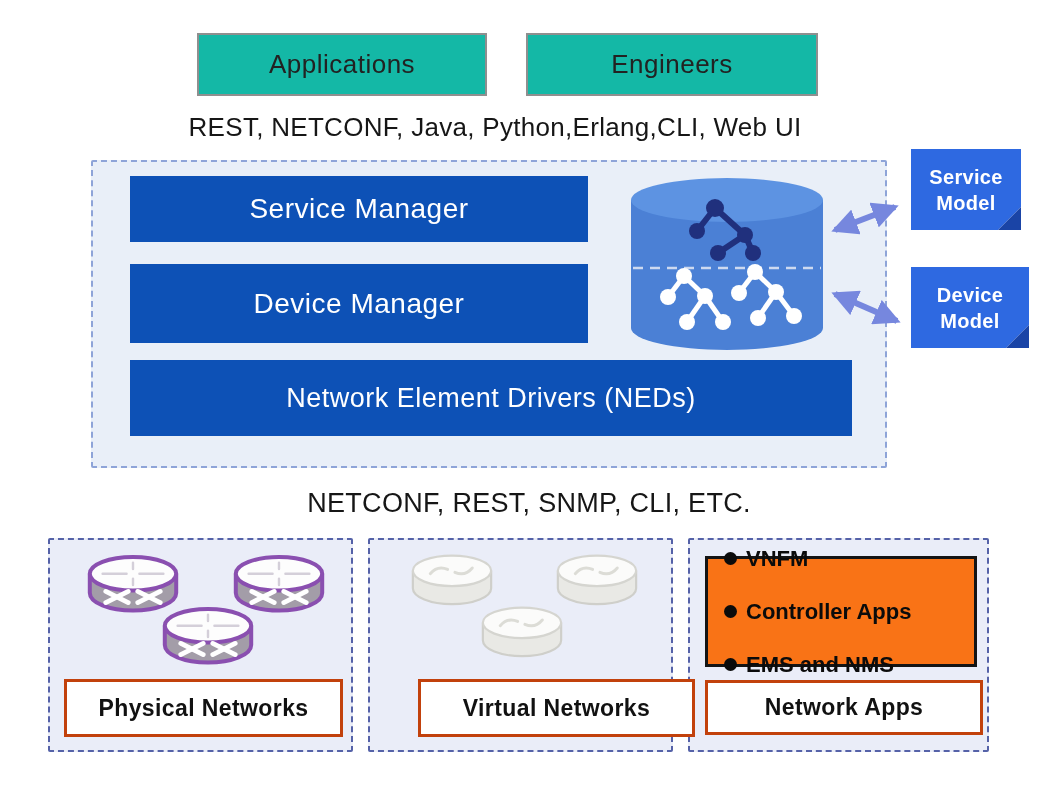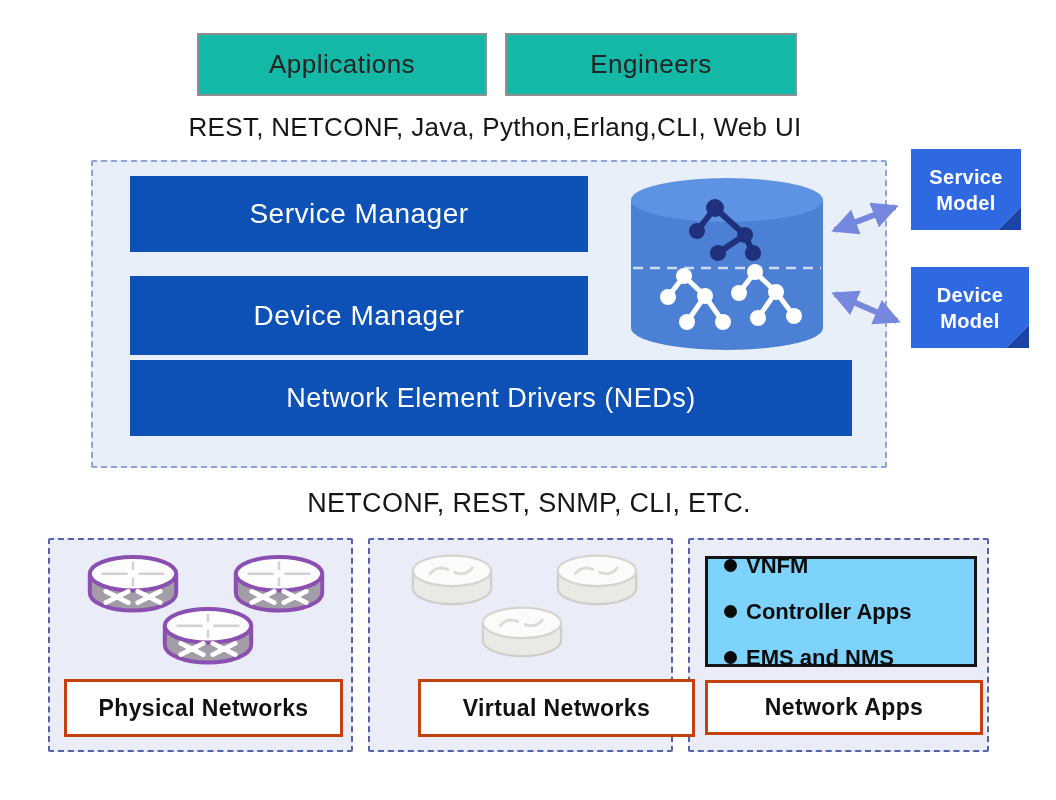--- a/index.html
+++ b/index.html
@@ -48,53 +48,53 @@
   .net-zone{
     position:absolute;top:538px;height:210px;background:#eaedf8;
     border:2px dashed #5562a8;border-radius:2px;
   }
   .zone-label{
     position:absolute;background:#ffffff;border:3px solid #c2410c;
     display:flex;align-items:center;justify-content:center;
     font-size:23px;font-weight:600;color:#111;letter-spacing:.4px;
   }
   .apps-list{
-    position:absolute;background:#7dd3fc;border:3px solid #141414;
-    display:flex;flex-direction:column;justify-content:center;gap:20px;
+    position:absolute;background:#f97316;border:3px solid #141414;
+    display:flex;flex-direction:column;justify-content:center;gap:27px;
     padding-left:16px;box-sizing:border-box;
   }
   .apps-item{display:flex;align-items:center;gap:9px;font-size:22px;font-weight:600;color:#0b0b0b;}
   .bullet-dot{width:13px;height:13px;border-radius:50%;background:#0b0b0b;flex:0 0 auto;}
 </style>
 </head>
 <body>
 
 <svg width="0" height="0" style="position:absolute">
   <defs>
     <marker id="ah" viewBox="0 0 10 10" refX="8.5" refY="5" markerWidth="4.4" markerHeight="4.4" orient="auto-start-reverse">
       <path d="M0,0 L10,5 L0,10 z" fill="#7687de"></path>
     </marker>
   </defs>
 </svg>
 
 <div class="abs actor-box" style="left:197px;top:33px;width:286px;height:59px;">
   <span>Applications</span>
 </div>
-<div class="abs actor-box" style="left:505px;top:33px;width:288px;height:59px;">
+<div class="abs actor-box" style="left:526px;top:33px;width:288px;height:59px;">
   <span>Engineers</span>
 </div>
 
 <div class="abs protocol-line" style="left:95px;top:112px;width:800px;">REST, NETCONF, Java, Python,Erlang,CLI, Web UI</div>
 
 <div class="abs platform" style="left:91px;top:160px;width:792px;height:304px;"></div>
 
-<div class="layer-box" style="left:130px;top:176px;width:458px;height:76px;">
+<div class="layer-box" style="left:130px;top:176px;width:458px;height:66px;">
   <span>Service Manager</span>
 </div>
-<div class="layer-box" style="left:130px;top:276px;width:458px;height:79px;">
+<div class="layer-box" style="left:130px;top:264px;width:458px;height:79px;">
   <span>Device Manager</span>
 </div>
 <div class="layer-box" style="left:130px;top:360px;width:722px;height:76px;font-size:27px;">
   <span>Network Element Drivers (NEDs)</span>
 </div>
 
 <svg class="abs" style="left:627px;top:176px;" width="200" height="178" viewBox="0 0 200 178">
   <path d="M4,24 v128 a96,22 0 0 0 192,0 V24" fill="#4b80d5"></path>
   <ellipse cx="100" cy="24" rx="96" ry="22" fill="#5d93e2"></ellipse>
   <line x1="6" y1="92" x2="194" y2="92" stroke="#cdd9f0" stroke-width="2.5" stroke-dasharray="10 7"></line>

